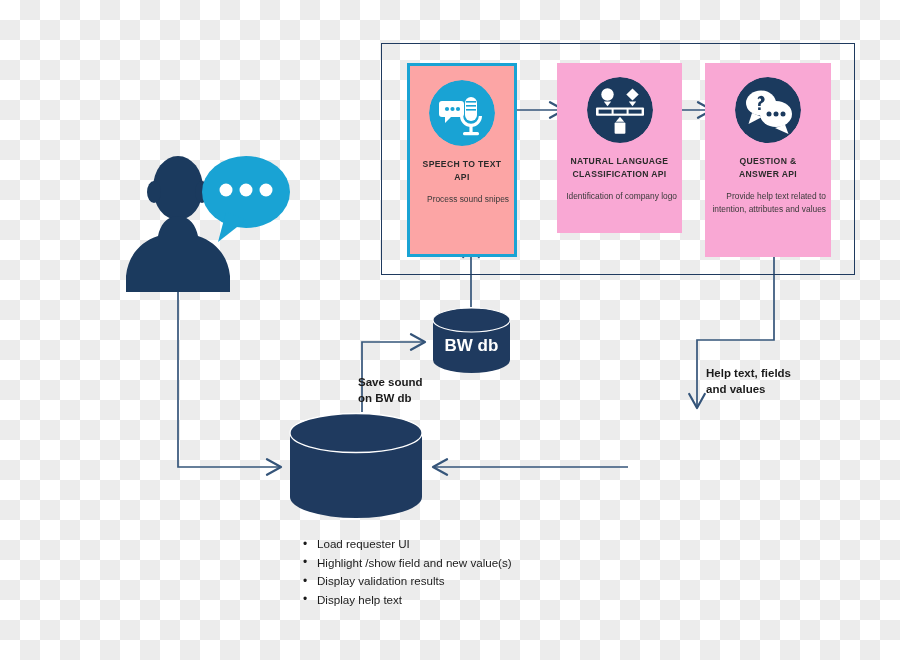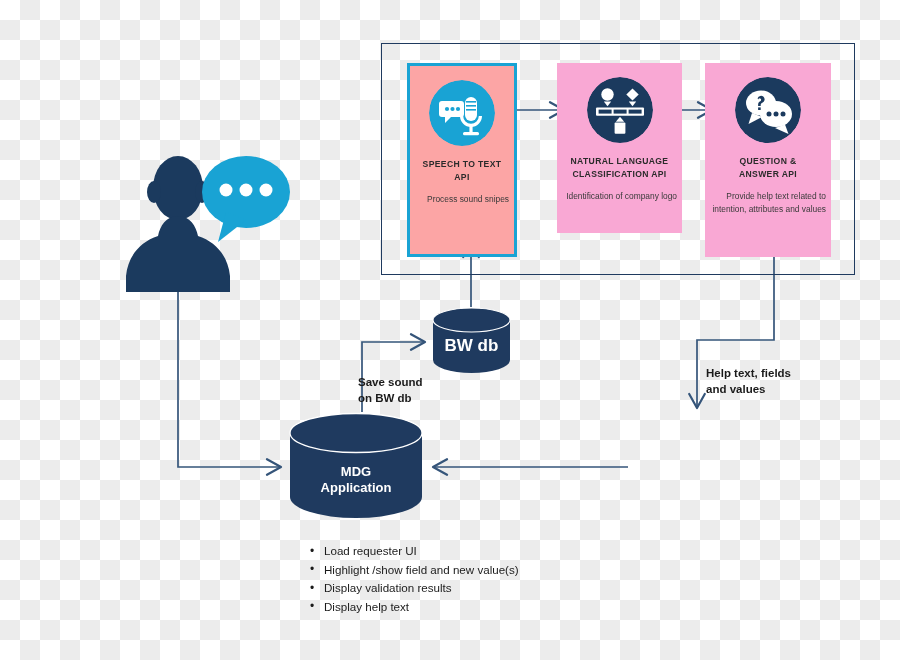--- a/index.html
+++ b/index.html
@@ -114,21 +114,21 @@
   }
   #label-save { left: 358px; top: 366px; width: 90px; margin-top: 9px; }
   #label-help { left: 706px; top: 366px; width: 102px; }
 
   
   .bullets {
     font-size: 11.6px;
     color: #1b1b1b;
     line-height: 18.6px;
     list-style: none;
-    margin: 18px;
+    margin: 11px;
     padding: 0;
   }
   .bullets li {
     position: relative;
     padding-left: 14px;
     white-space: nowrap;
   }
   .bullets li:before {
     content: "\2022";
     position: absolute;
@@ -271,24 +271,20 @@
       <ellipse cx="40.5" cy="13" rx="38.5" ry="12" fill="#1f3a5f" stroke="#ffffff" stroke-width="1.1"></ellipse>
     </svg>
     <div class="cyl-label">BW db</div>
   </div>
 
   <div id="mdg-app" class="abs">
     <svg width="136" height="107" viewBox="0 0 136 107" xmlns="http://www.w3.org/2000/svg">
       <path d="M 2 21 L 2 85 A 66 21 0 0 0 134 85 L 134 21 Z" fill="#1f3a5f"></path>
       <ellipse cx="68" cy="21" rx="66" ry="19.5" fill="#1f3a5f" stroke="#ffffff" stroke-width="1.3"></ellipse>
     </svg>
-    <div class="cyl-label">
-      <span>MDG</span><br>
-      <span>Application</span>
-    </div>
   </div>
 
 
   <div id="label-save" class="abs flow-label">
     <span>Save sound</span><br>
     <span>on BW db</span>
   </div>
 
   <div id="label-help" class="abs flow-label">
     <span>Help text, fields</span><br>

